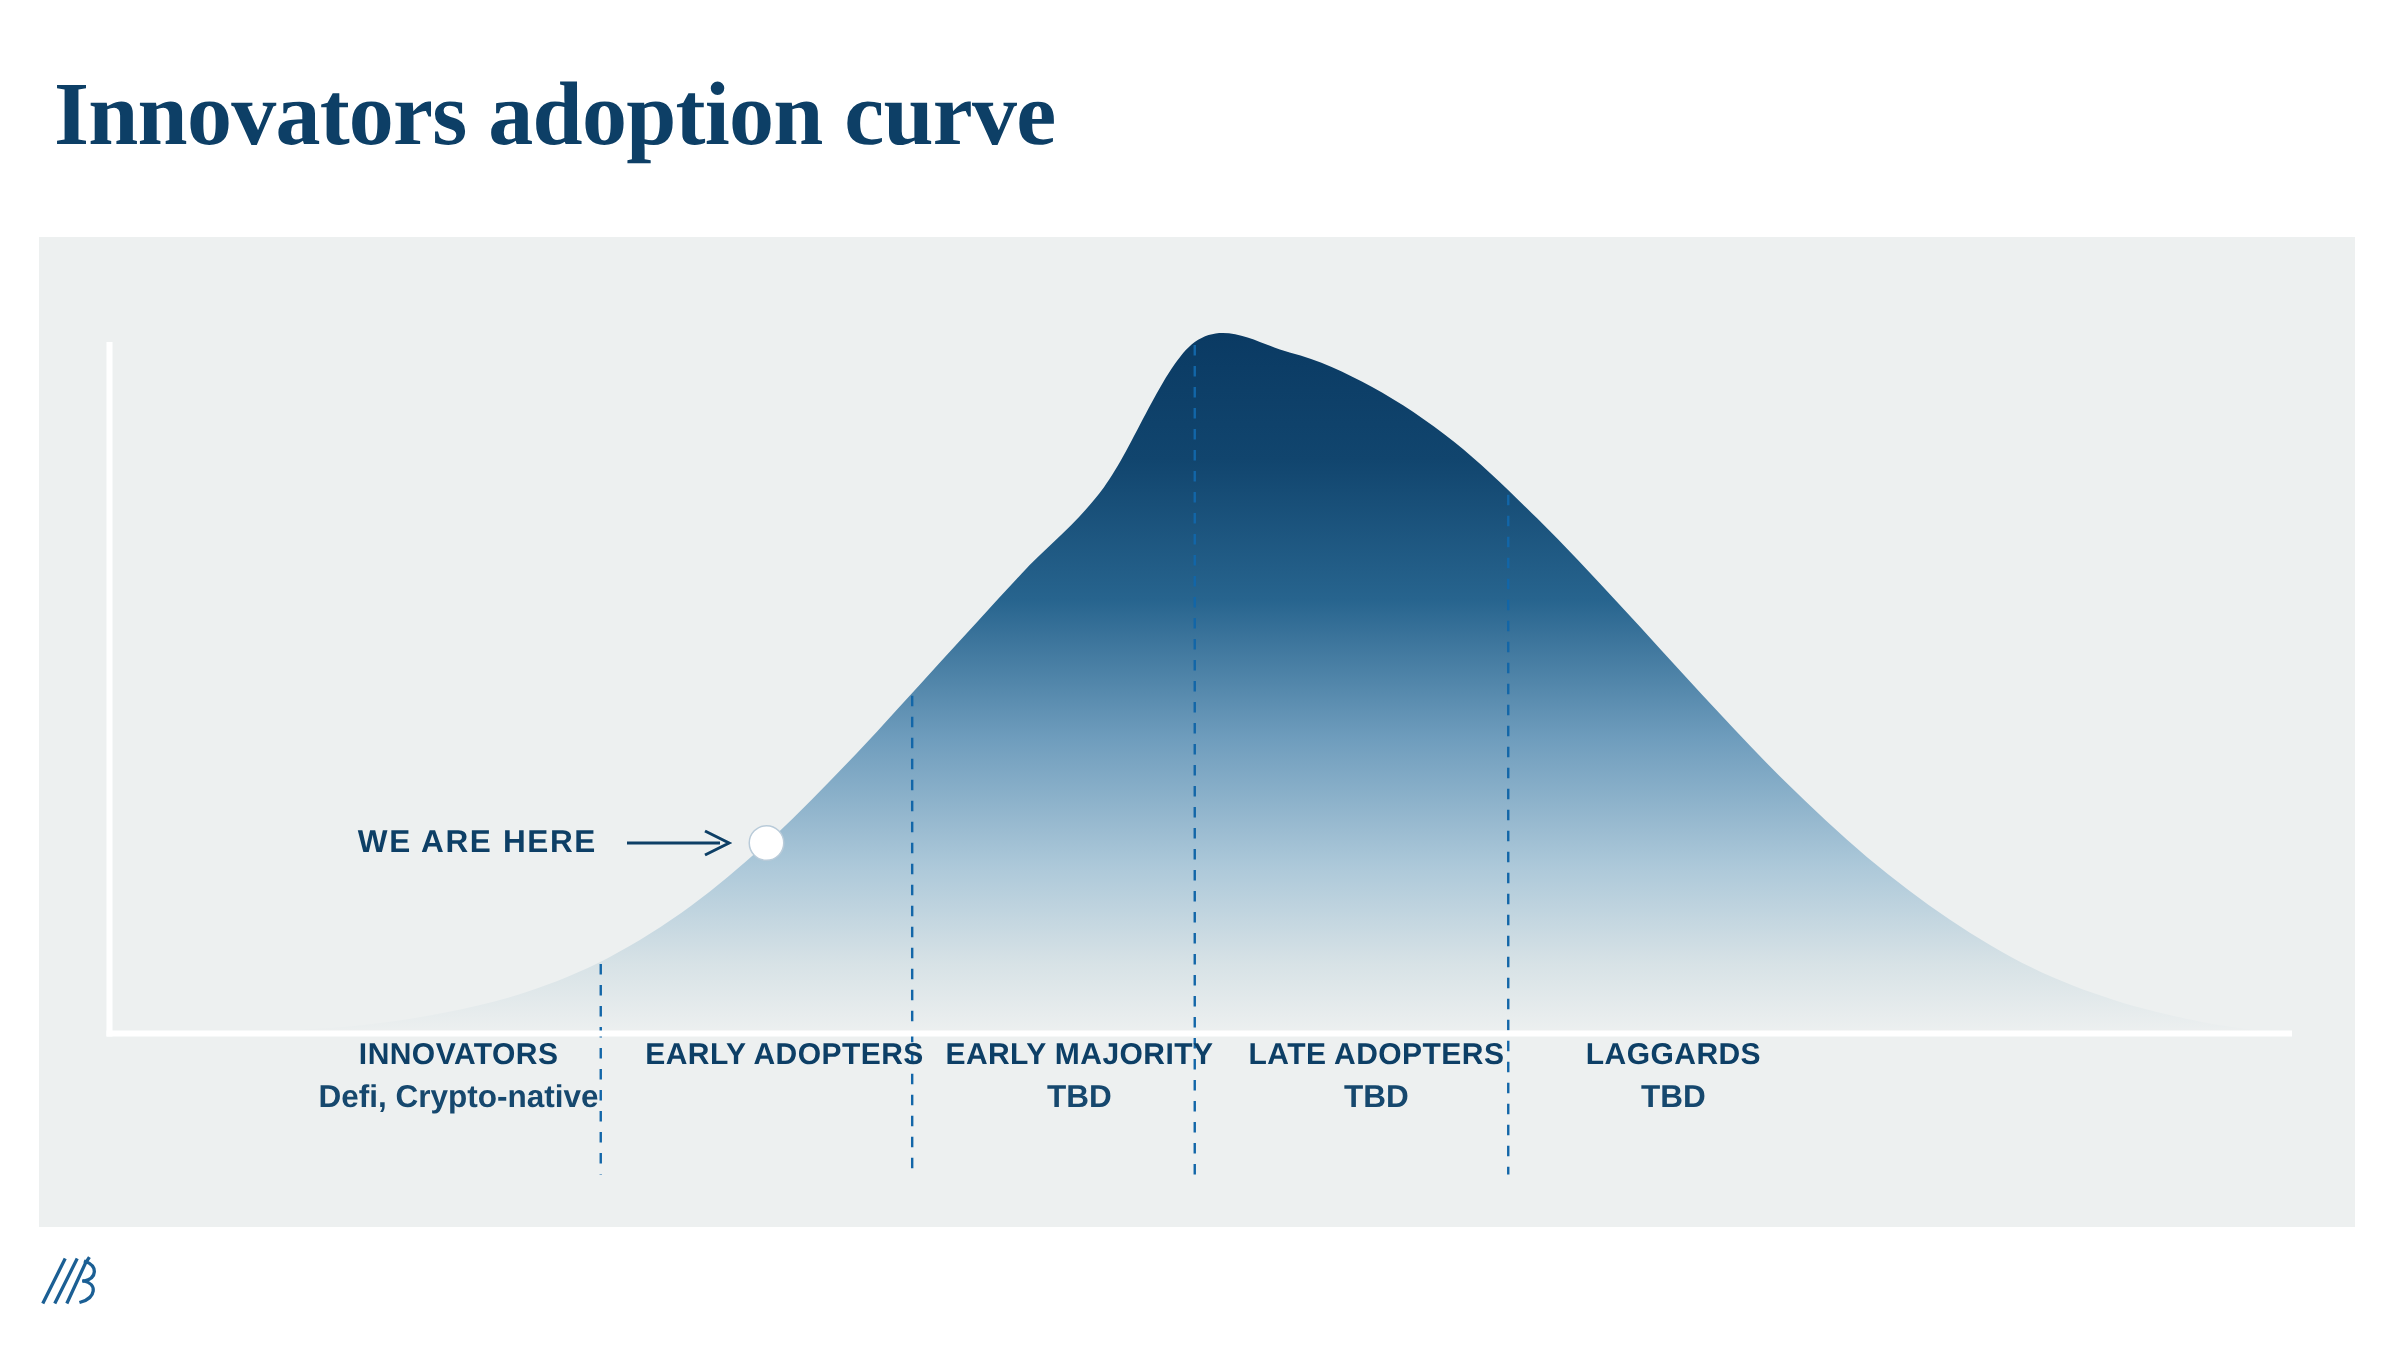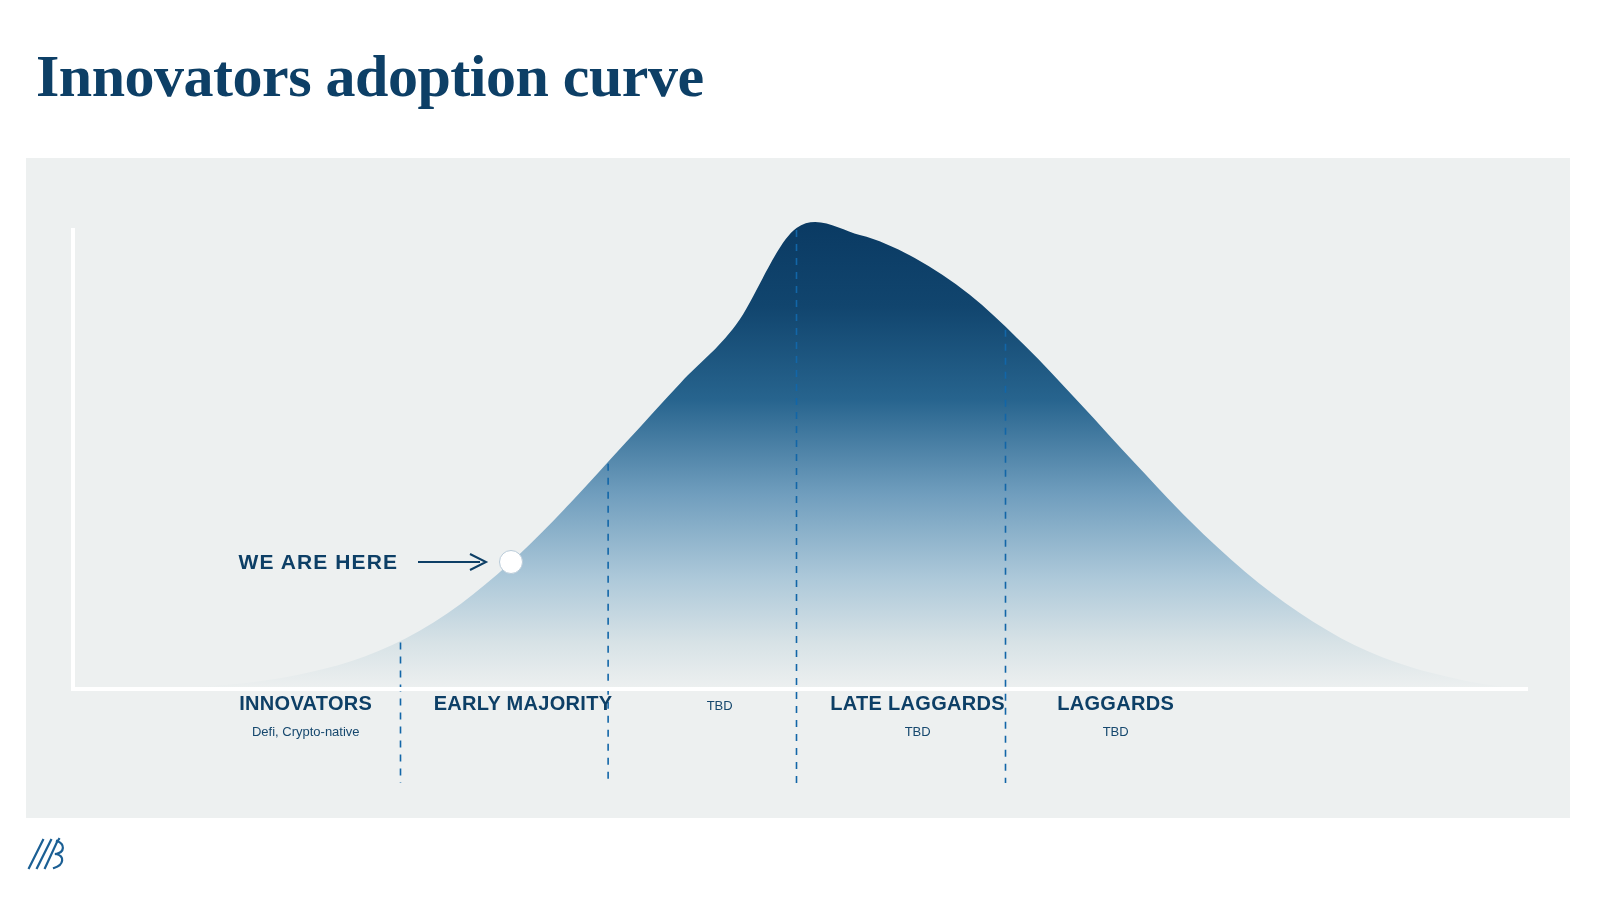--- a/index.html
+++ b/index.html
@@ -102,22 +102,22 @@
   .category-name {
     font-size: 20px;
     font-weight: bold;
     letter-spacing: 0.3px;
     color: #0d3f66;
     line-height: 26px;
     white-space: nowrap;
   }
   .category-desc {
     margin-top: 4px;
-    font-size: 13px;
-    font-weight: normal;
+    font-size: 21px;
+    font-weight: bold;
     color: #16486e;
     line-height: 24px;
   }
 
   
   .logo {
     position: absolute;
     left: 26px;
     top: 824px;
     width: 44px;
@@ -166,27 +166,28 @@
   </div>
 
   <div class="marker-dot" style="left: 472.5px; top: 392.225px;"></div>
 
   <div class="categories" id="categories">
       <div class="category" style="left: 131.75px; width: 260px;">
         <div class="category-name">INNOVATORS</div>
         <div class="category-desc">Defi, Crypto-native</div>
       </div>
       <div class="category" style="left: 349px; width: 260px;">
+        <div class="category-name">EARLY ADOPTERS</div>
+      </div>
+      <div class="category" style="left: 545.625px; width: 260px;">
         <div class="category-name">EARLY MAJORITY</div>
-      </div>
-      <div class="category" style="left: 545.625px; width: 260px;">
         <div class="category-desc">TBD</div>
       </div>
       <div class="category" style="left: 743.625px; width: 260px;">
-        <div class="category-name">LATE LAGGARDS</div>
+        <div class="category-name">LATE ADOPTERS</div>
         <div class="category-desc">TBD</div>
       </div>
       <div class="category" style="left: 941.625px; width: 260px;">
         <div class="category-name">LAGGARDS</div>
         <div class="category-desc">TBD</div>
       </div>
     </div>
 
 </div>
 

